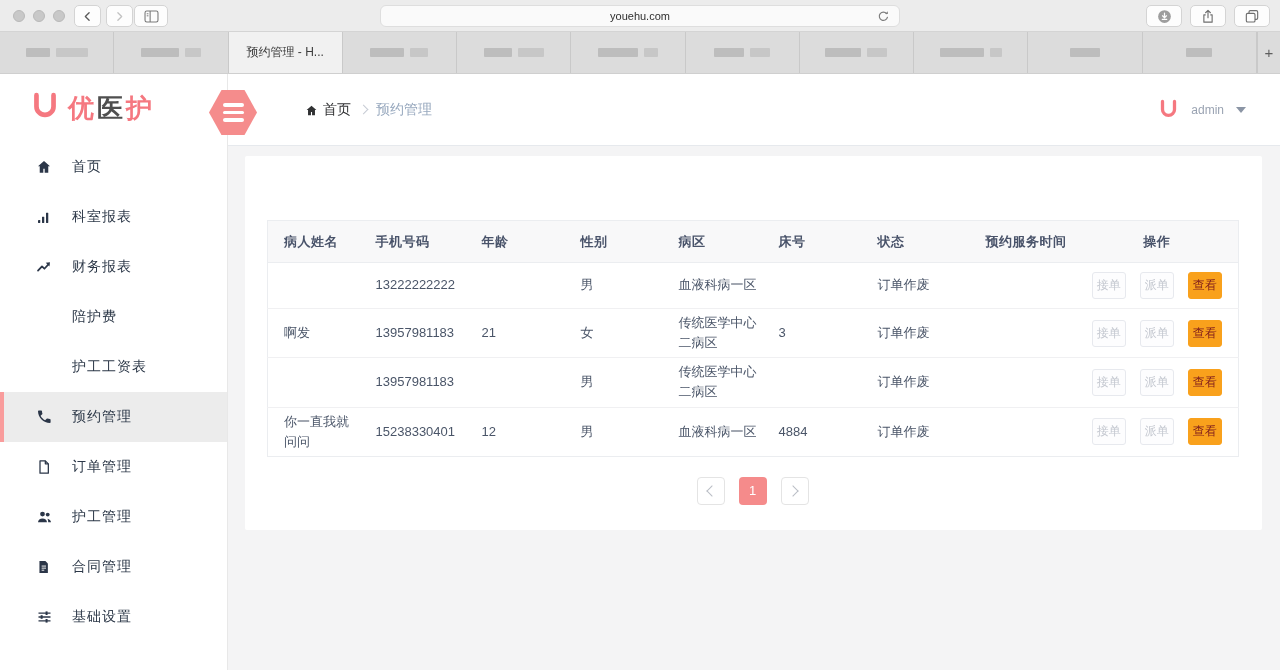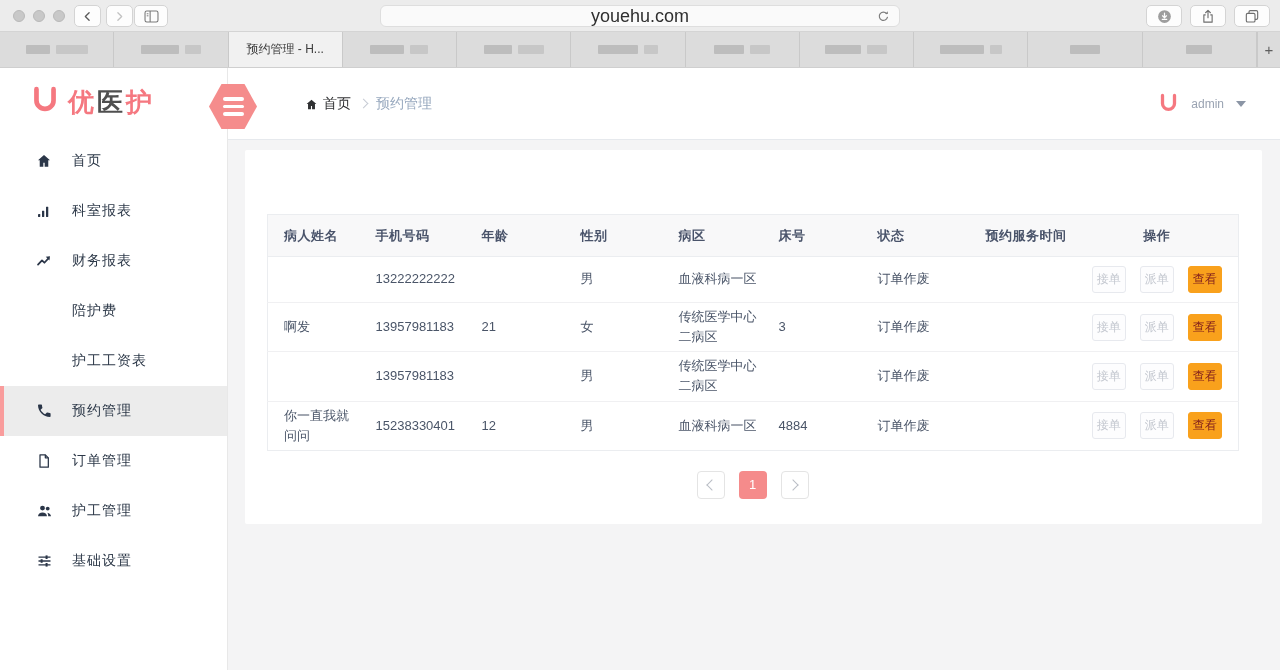--- a/index.html
+++ b/index.html
@@ -12,26 +12,26 @@
   .traffic { position:absolute; left:13px; top:10px; display:flex; gap:8px; }
   .light { width:12px; height:12px; border-radius:50%; background:#C8C8C8; border:1px solid #B9B9B9; }
   .navgroup { position:absolute; left:74px; top:5px; display:flex; gap:5px; }
   .chromebtn { height:22px; background:#FDFDFD; border:1px solid #D4D4D4; border-radius:5px;
                display:flex; align-items:center; justify-content:center; color:#6E6E6E; }
   .btn-back,.btn-fwd { width:27px; }
   .btn-fwd { color:#C2C2C2; }
   .btn-sidebar { position:absolute; left:134px; top:5px; width:34px; }
   .urlbar { position:absolute; left:380px; top:5px; width:520px; height:22px; background:#FAFAFA;
             border:1px solid #DEDEDE; border-radius:6px; display:flex; align-items:center; justify-content:center; }
-  .urltext { font-size:18px; color:#2F2F2F; }
+  .urltext { font-size:11px; color:#2F2F2F; }
   .reload { position:absolute; right:8px; top:3px; color:#7C7C7C; }
   .rightbtns { position:absolute; right:10px; top:5px; display:flex; gap:8px; }
   .rightbtns .chromebtn { width:36px; }
 
-  .tabbar { height:36px; background:#DCDCDC; display:flex; border-bottom:1px solid #CFCFCF; }
+  .tabbar { height:42px; background:#DCDCDC; display:flex; border-bottom:1px solid #CFCFCF; }
   .tab { flex:1 1 0; display:flex; align-items:center; justify-content:center; gap:6px;
          border-right:1px solid #C9C9C9; font-size:12px; color:#3C3C3C; min-width:0; }
   .tab.active { background:#F1F1F1; }
   .redact { display:inline-block; height:9px; border-radius:1px; background:#BDBDBD; filter:blur(0.7px); }
   .redact.a { width:30px; } .redact.b { width:20px; background:#C7C7C7; }
   .tab:nth-child(1) .a{width:24px}.tab:nth-child(1) .b{width:32px}
   .tab:nth-child(2) .a{width:38px}.tab:nth-child(2) .b{width:16px}
   .tab:nth-child(4) .a{width:34px}.tab:nth-child(4) .b{width:18px}
   .tab:nth-child(5) .a{width:28px}.tab:nth-child(5) .b{width:26px}
   .tab:nth-child(6) .a{width:40px}.tab:nth-child(6) .b{width:14px}
@@ -294,20 +294,29 @@
         <div class="menu-item">
           <span class="mi-icon">
               <svg width="17" height="16" viewBox="0 0 24 24" fill="currentColor">
                 <circle cx="9" cy="7.6" r="3.6"></circle>
                 <path d="M2.3 20c0-3.7 3-5.8 6.7-5.8s6.7 2.1 6.7 5.8z"></path>
                 <circle cx="16.8" cy="8.4" r="2.9"></circle>
                 <path d="M16.4 14.6c2.8.5 5.3 2.3 5.3 5.4h-4.1c0-2.2-.4-4-1.2-5.4z"></path>
               </svg>
             </span>
           <span class="mi-label">护工管理</span>
+        </div>
+        <div class="menu-item">
+          <span class="mi-icon">
+              <svg width="15" height="16" viewBox="0 0 24 24">
+                <path d="M5.5 2.5h9.5l4 4v15H5.5z" fill="currentColor"></path>
+                <path d="M9 10.5h7M9 13.8h7M9 17.1h4.2" stroke="#fff" stroke-width="1.5"></path>
+              </svg>
+            </span>
+          <span class="mi-label">合同管理</span>
         </div>
         <div class="menu-item">
           <span class="mi-icon">
               <svg width="17" height="16" viewBox="0 0 24 24">
                 <path d="M3 6.3h18M3 12h18M3 17.7h18" stroke="currentColor" stroke-width="2"></path>
                 <rect x="13.6" y="3.6" width="3" height="5.4" fill="currentColor"></rect>
                 <rect x="6.2" y="9.3" width="3" height="5.4" fill="currentColor"></rect>
                 <rect x="13.6" y="15" width="3" height="5.4" fill="currentColor"></rect>
               </svg>
             </span>

